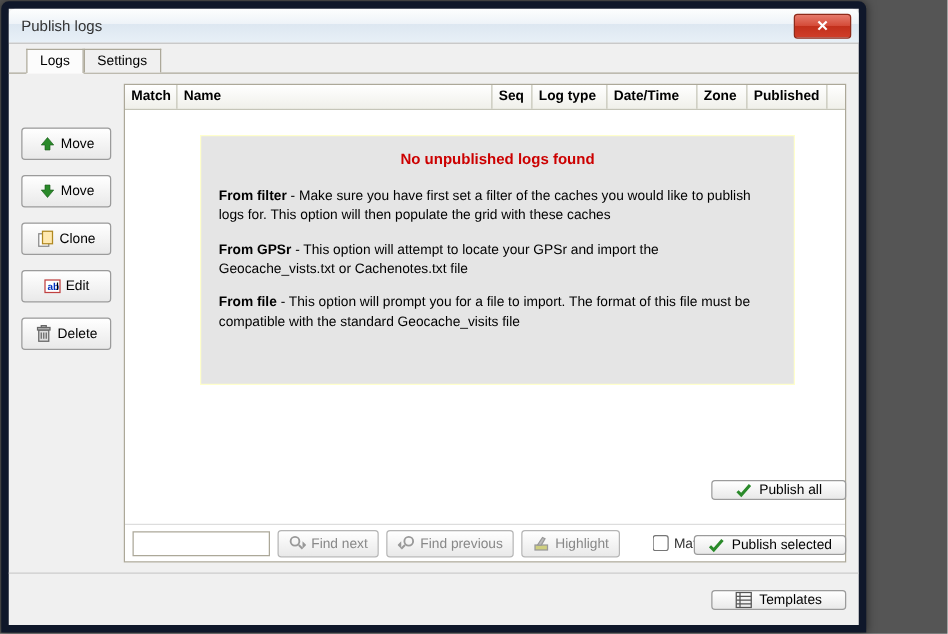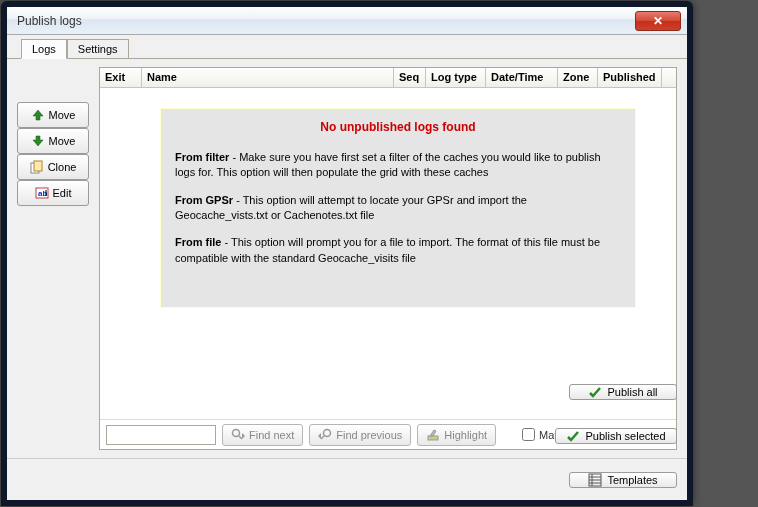--- a/index.html
+++ b/index.html
@@ -72,21 +72,21 @@
 .content {
   flex: 1;
   display: flex;
   padding: 8px 10px;
   gap: 10px;
 }
 .sidebar {
   width: 72px;
   display: flex;
   flex-direction: column;
-  gap: 0;
+  gap: 12px;
   padding-top: 35px;
 }
 .side-btn {
   height: 26px;
   background: linear-gradient(to bottom, #ffffff, #e9e9e9);
   border: 1px solid #9b9b9b;
   border-radius: 3px;
   display: flex;
   align-items: center;
   justify-content: center;
@@ -232,25 +232,38 @@
       <div class="side-btn">
         <span class="icon">
           <svg width="14" height="14" viewBox="0 0 14 14">
               <rect x="1" y="2" width="12" height="10" fill="#fff" stroke="#c04040"></rect>
               <text x="3" y="10" font-size="8" fill="#0030c0" font-weight="bold">ab</text>
               <line x1="11" y1="4" x2="11" y2="10" stroke="#000"></line>
             </svg>
         </span>
         <span>Edit</span>
       </div>
+      <div class="side-btn">
+        <span class="icon">
+          <svg width="12" height="14" viewBox="0 0 12 14">
+              <rect x="2" y="4" width="8" height="9" fill="#ddd" stroke="#666"></rect>
+              <rect x="1" y="2" width="10" height="2" fill="#bbb" stroke="#666"></rect>
+              <rect x="4" y="0.5" width="4" height="1.5" fill="#bbb" stroke="#666"></rect>
+              <line x1="4" y1="6" x2="4" y2="11" stroke="#666"></line>
+              <line x1="6" y1="6" x2="6" y2="11" stroke="#666"></line>
+              <line x1="8" y1="6" x2="8" y2="11" stroke="#666"></line>
+            </svg>
+        </span>
+        <span>Delete</span>
+      </div>
     </div>
 
     <div class="main-area">
       <div class="grid-header">
-        <div class="grid-col" style="width:42px">Exit</div>
+        <div class="grid-col" style="width:42px">Match</div>
         <div class="grid-col" style="flex:1">Name</div>
         <div class="grid-col" style="width:32px">Seq</div>
         <div class="grid-col" style="width:60px">Log type</div>
         <div class="grid-col" style="width:72px">Date/Time</div>
         <div class="grid-col" style="width:40px">Zone</div>
         <div class="grid-col" style="width:64px">Published</div>
         <div class="grid-col" style="width:14px;border-right:none"></div>
       </div>
 
       <div class="grid-body">

